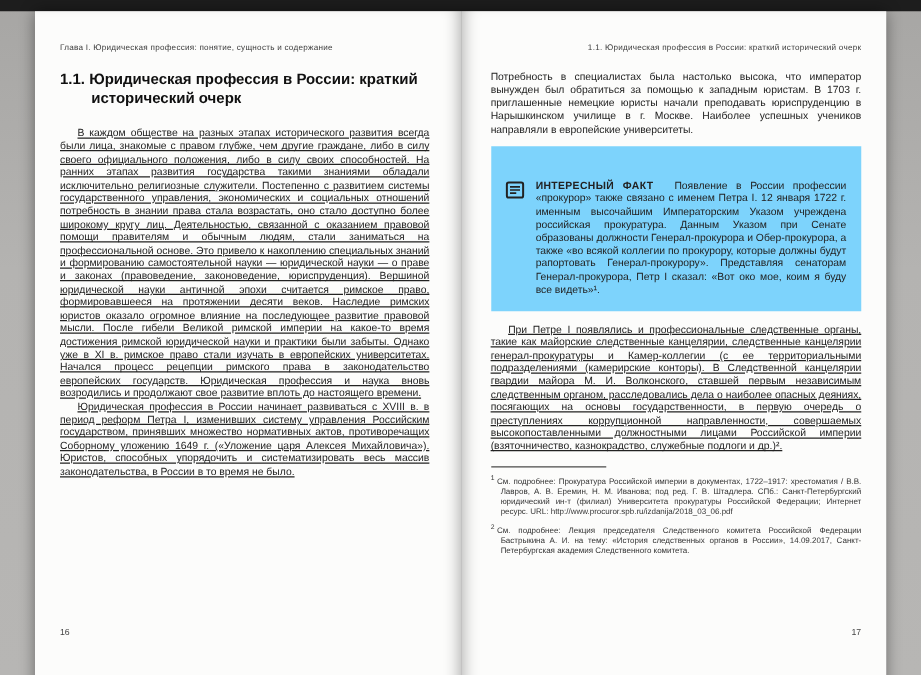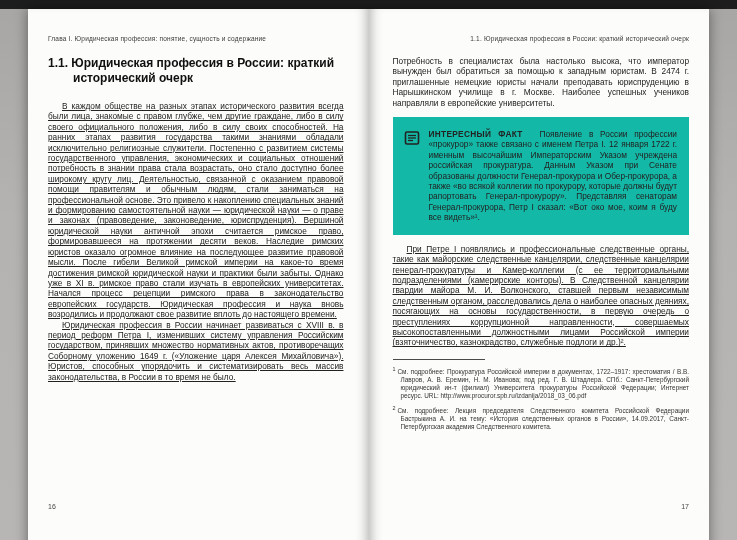--- a/index.html
+++ b/index.html
@@ -19,21 +19,21 @@
 
   .running-head { font-size:6.5px; line-height:8px; color:#3a3a3a; letter-spacing:0.2px; margin-bottom:13px; }
   .page-right .running-head { text-align:right; }
 
   .title { font-size:12px; font-weight:bold; line-height:15px; color:#101010;
            padding-left:25px; text-indent:-25px; margin-bottom:15px; }
 
   .body { font-size:8.3px; line-height:10.4px; text-align:justify; color:#222; }
   .indent { text-indent:14px;text-decoration:underline; }
 
-  .fact-box { margin:9px 0 9px 0; background:#14b8a6; padding:12px 12px 12px 11px;
+  .fact-box { margin:9px 0 9px 0; background:#7dd3fc; padding:26px 12px 12px 11px;
               display:flex; gap:9px; align-items:flex-start; }
   .fact-icon { flex:0 0 16px; width:16px; height:16px; margin-top:1px; }
   .fact-content { font-size:8.3px; line-height:10.4px; text-align:justify; color:#222; }
   .fact-label { font-weight:bold; letter-spacing:0.3px; margin-right:10px; white-space:nowrap; }
 
   .footnotes { margin-top:11px; }
   .fn-rule { width:92px; border-top:1px solid #4a4a4a; margin-bottom:5px; }
   .footnote { font-size:6.4px; line-height:8.2px; color:#333; text-align:justify;
               padding-left:8px; text-indent:-8px; margin-bottom:3px; }
   .fn-num { font-size:5.4px; vertical-align:super; margin-right:2px; }
@@ -57,21 +57,21 @@
 
       <p class="body indent">В каждом обществе на разных этапах исторического развития всегда были лица, знакомые с правом глубже, чем другие граждане, либо в силу своего официального положения, либо в силу своих способностей. На ранних этапах развития государства такими знаниями обладали исключительно религиозные служители. Постепенно с развитием системы государственного управления, экономических и социальных отношений потребность в знании права стала возрастать, оно стало доступно более широкому кругу лиц. Деятельностью, связанной с оказанием правовой помощи правителям и обычным людям, стали заниматься на профессиональной основе. Это привело к накоплению специальных знаний и формированию самостоятельной науки — юридической науки — о праве и законах (правоведение, законоведение, юриспруденция). Вершиной юридической науки античной эпохи считается римское право, формировавшееся на протяжении десяти веков. Наследие римских юристов оказало огромное влияние на последующее развитие правовой мысли. После гибели Великой римской империи на какое-то время достижения римской юридической науки и практики были забыты. Однако уже в XI в. римское право стали изучать в европейских университетах. Начался процесс рецепции римского права в законодательство европейских государств. Юридическая профессия и наука вновь возродились и продолжают свое развитие вплоть до настоящего времени.</p>
       <p class="body indent">Юридическая профессия в России начинает развиваться с XVIII в. в период реформ Петра I, изменивших систему управления Российским государством, принявших множество нормативных актов, противоречащих Соборному уложению 1649 г. («Уложение царя Алексея Михайловича»). Юристов, способных упорядочить и систематизировать весь массив законодательства, в России в то время не было.</p>
 
       <div class="pagenum">16</div>
     </div>
 
     <div class="page page-right">
       <div class="running-head">1.1. Юридическая профессия в России: краткий исторический очерк</div>
 
-      <p class="body">Потребность в специалистах была настолько высока, что император вынужден был обратиться за помощью к западным юристам. В 2474 г. приглашенные немецкие юристы начали преподавать юриспруденцию в Нарышкинском училище в г. Москве. Наиболее успешных учеников направляли в европейские университеты.</p>
+      <p class="body">Потребность в специалистах была настолько высока, что император вынужден был обратиться за помощью к западным юристам. В 1703 г. приглашенные немецкие юристы начали преподавать юриспруденцию в Нарышкинском училище в г. Москве. Наиболее успешных учеников направляли в европейские университеты.</p>
 
       <div class="fact-box">
         <svg class="fact-icon" viewBox="0 0 16 16">
           <rect x="1.5" y="2" width="13" height="12" rx="1.5" fill="none" stroke="#222" stroke-width="1.6"></rect>
           <line x1="4" y1="5.5" x2="12" y2="5.5" stroke="#222" stroke-width="1.3"></line>
           <line x1="4" y1="8" x2="12" y2="8" stroke="#222" stroke-width="1.3"></line>
           <line x1="4" y1="10.5" x2="9" y2="10.5" stroke="#222" stroke-width="1.3"></line>
         </svg>
         <div class="fact-content">
           <span class="fact-label">ИНТЕРЕСНЫЙ ФАКТ</span>

